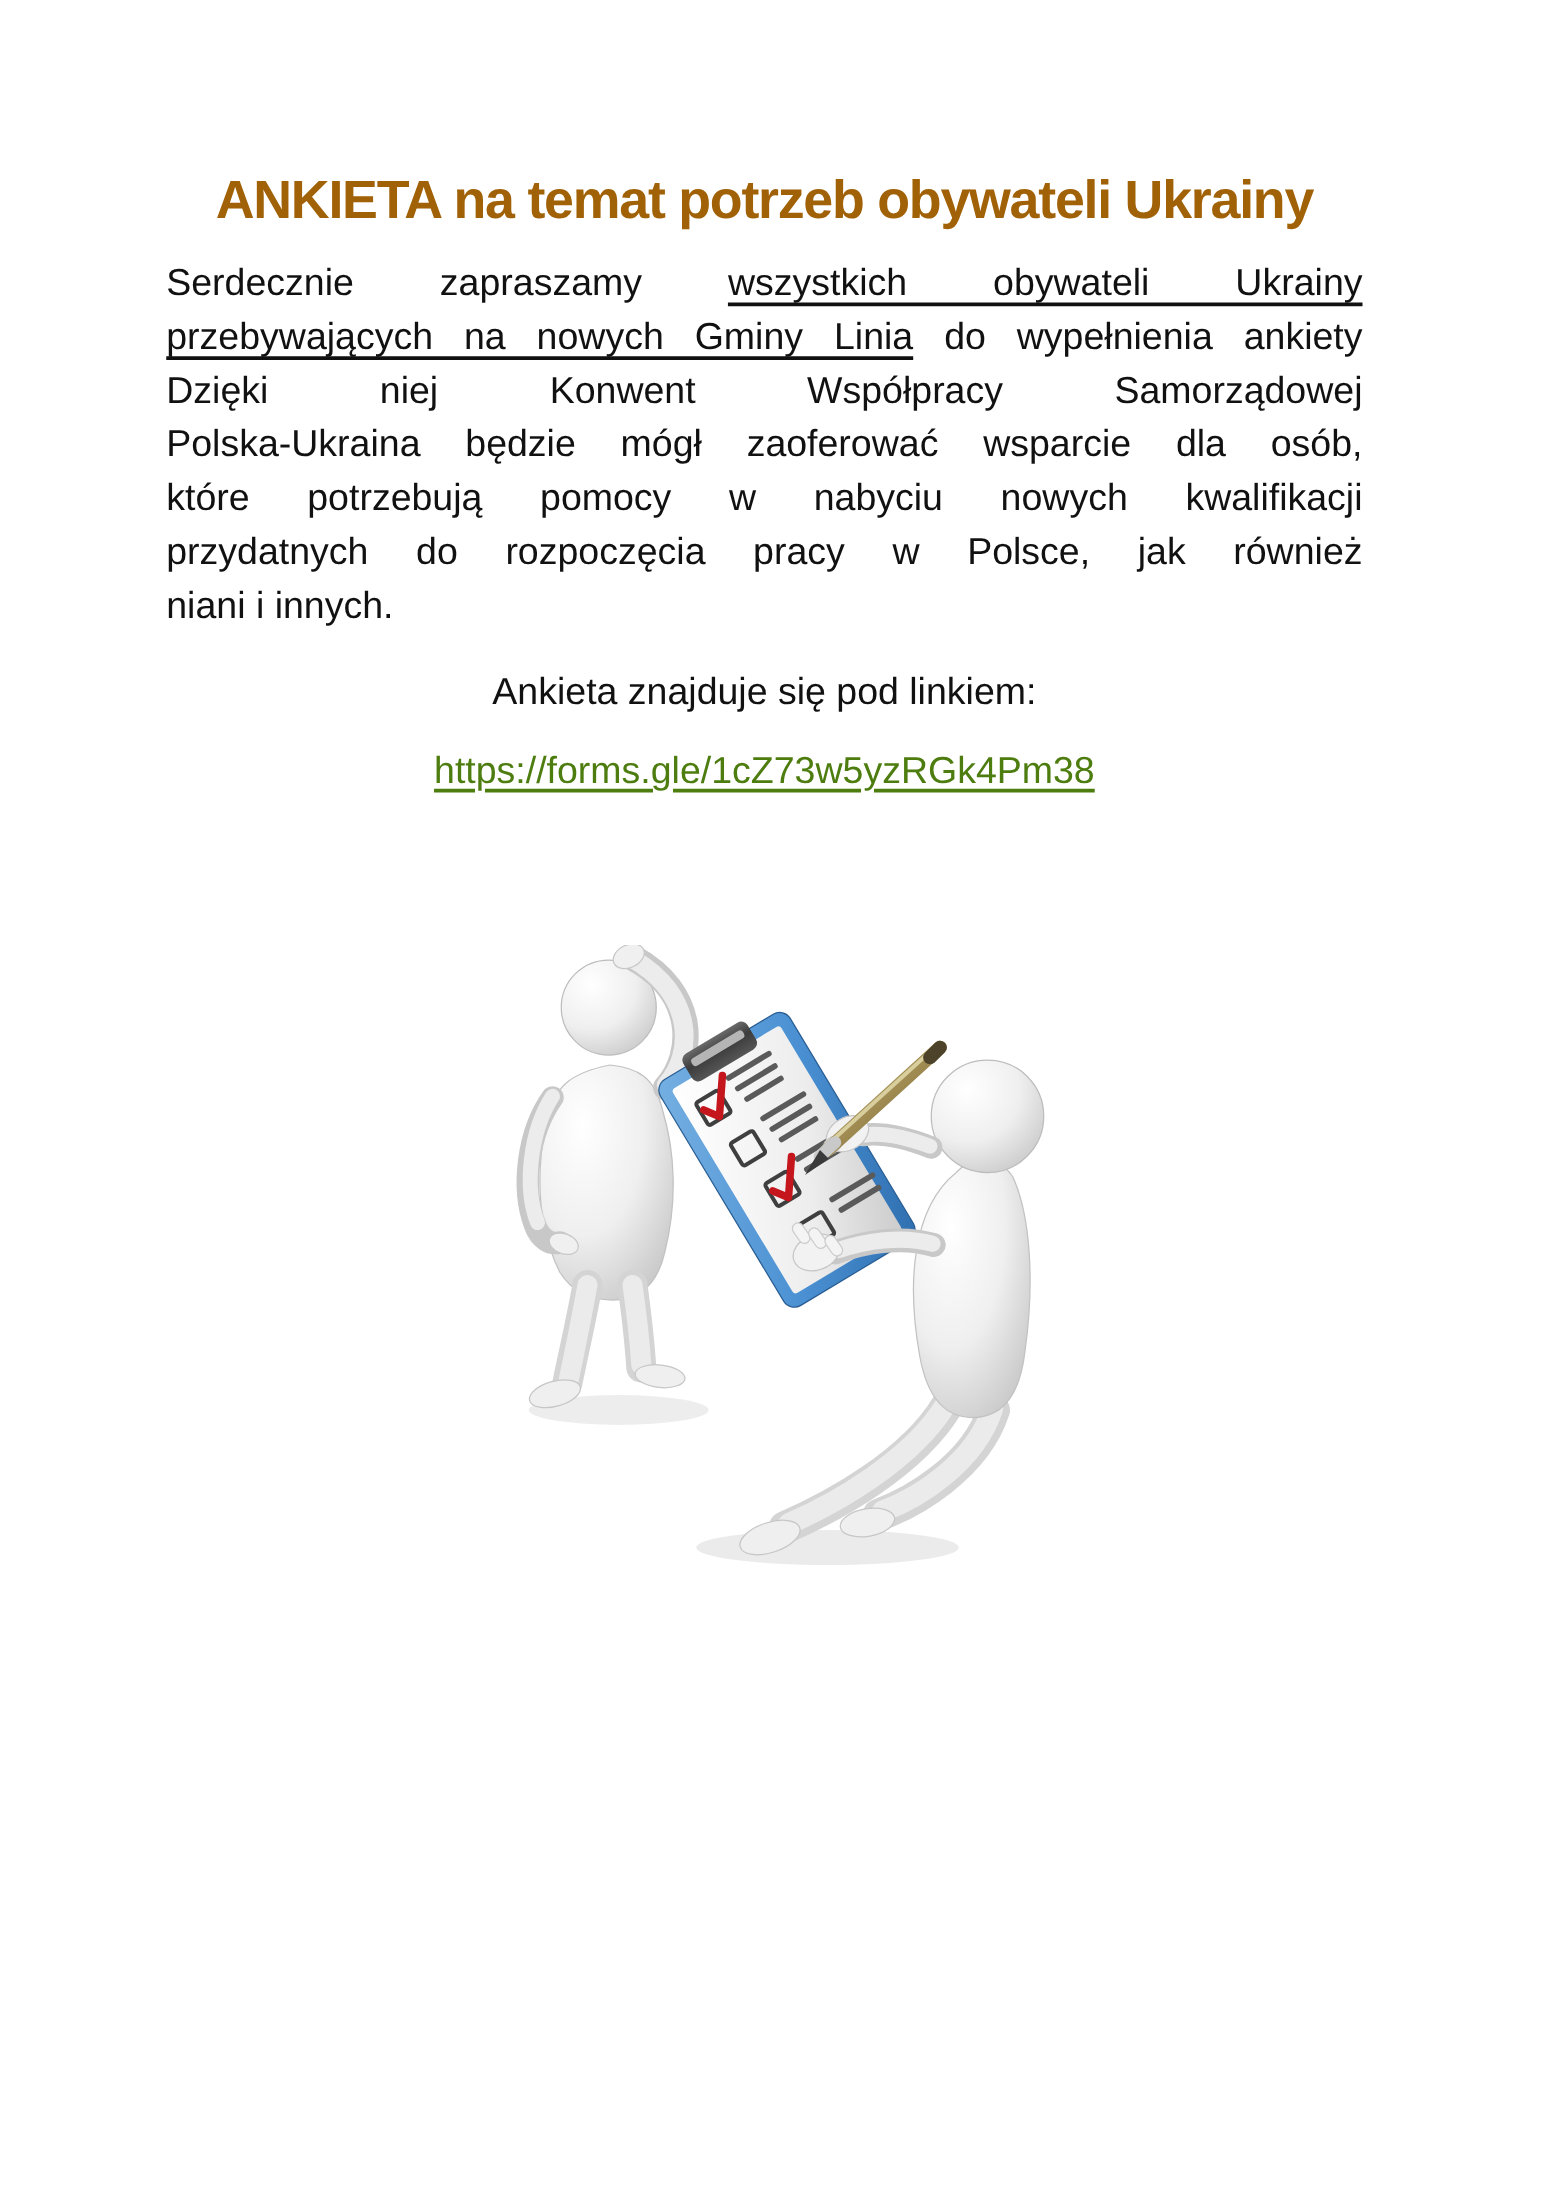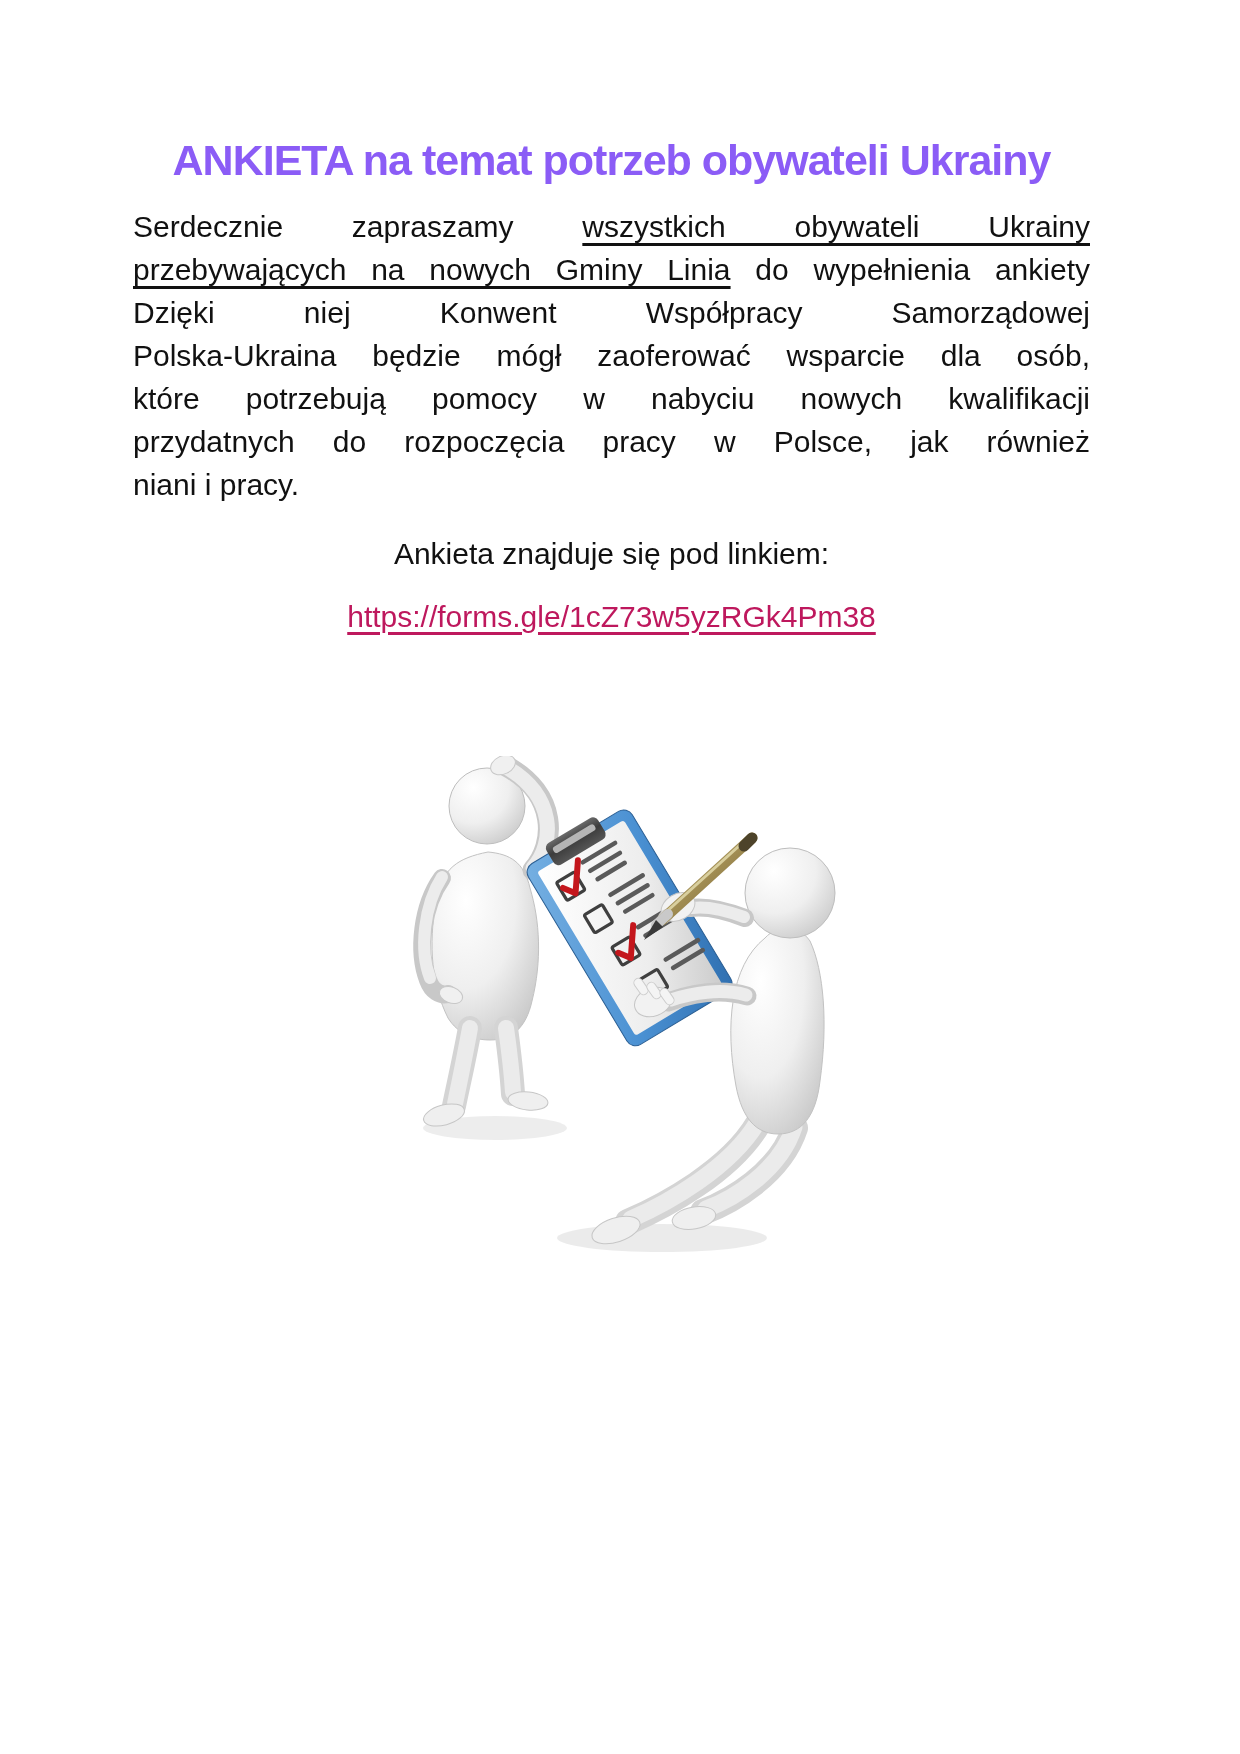--- a/index.html
+++ b/index.html
@@ -58,36 +58,36 @@
     margin:118px 0 0 267px;
     width:470px;height:510px;
   }
 </style>
 </head>
 <body>
 
 <div class="page">
   <div class="content">
 
-    <h1 class="title" style="color: #8b5cf6;">ANKIETA na temat potrzeb obywateli Ukrainy</h1>
+    <h1 class="title" style="color: #a16207;">ANKIETA na temat potrzeb obywateli Ukrainy</h1>
 
     <div class="para" id="para">
         <div class="line"><span>Serdecznie zapraszamy </span><span class="u">wszystkich obywateli Ukrainy</span></div>
         <div class="line"><span class="u">przebywających na nowych Gminy Linia</span><span> do wypełnienia ankiety</span></div>
         <div class="line"><span>Dzięki niej Konwent Współpracy Samorządowej</span></div>
         <div class="line"><span>Polska-Ukraina będzie mógł zaoferować wsparcie dla osób,</span></div>
         <div class="line"><span>które potrzebują pomocy w nabyciu nowych kwalifikacji</span></div>
         <div class="line"><span>przydatnych do rozpoczęcia pracy w Polsce, jak również</span></div>
-        <div class="line last"><span>niani i pracy.</span></div>
+        <div class="line last"><span>niani i innych.</span></div>
       </div>
 
     <p class="subtitle">Ankieta znajduje się pod linkiem:</p>
 
     <p class="linkline">
-      <a id="surveyLink" href="#" style="color: #be185d; text-decoration: underline;">https://forms.gle/1cZ73w5yzRGk4Pm38</a>
+      <a id="surveyLink" href="#" style="color: #4d7c0f; text-decoration: underline;">https://forms.gle/1cZ73w5yzRGk4Pm38</a>
     </p>
 
     <div class="figure">
       <svg width="470" height="510" viewBox="0 0 470 510" xmlns="http://www.w3.org/2000/svg">
         <defs>
           <radialGradient id="gFig" cx="32%" cy="26%" r="85%">
             <stop offset="0%" stop-color="#ffffff"></stop>
             <stop offset="55%" stop-color="#efefef"></stop>
             <stop offset="100%" stop-color="#c9c9c9"></stop>
           </radialGradient>

